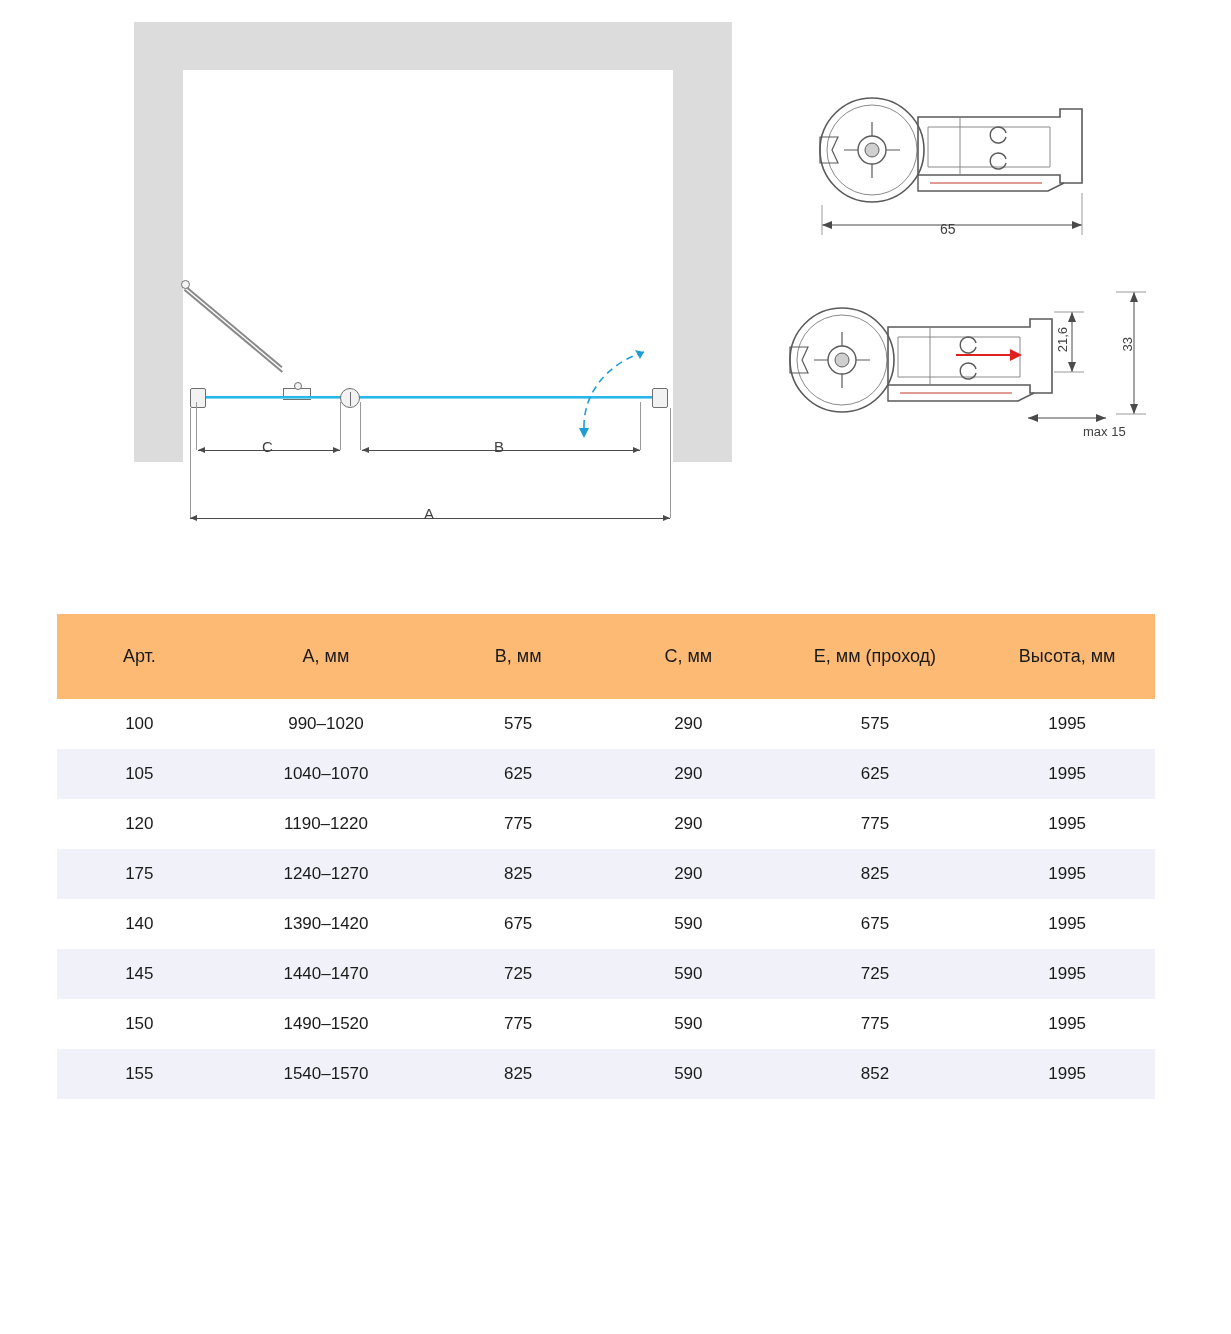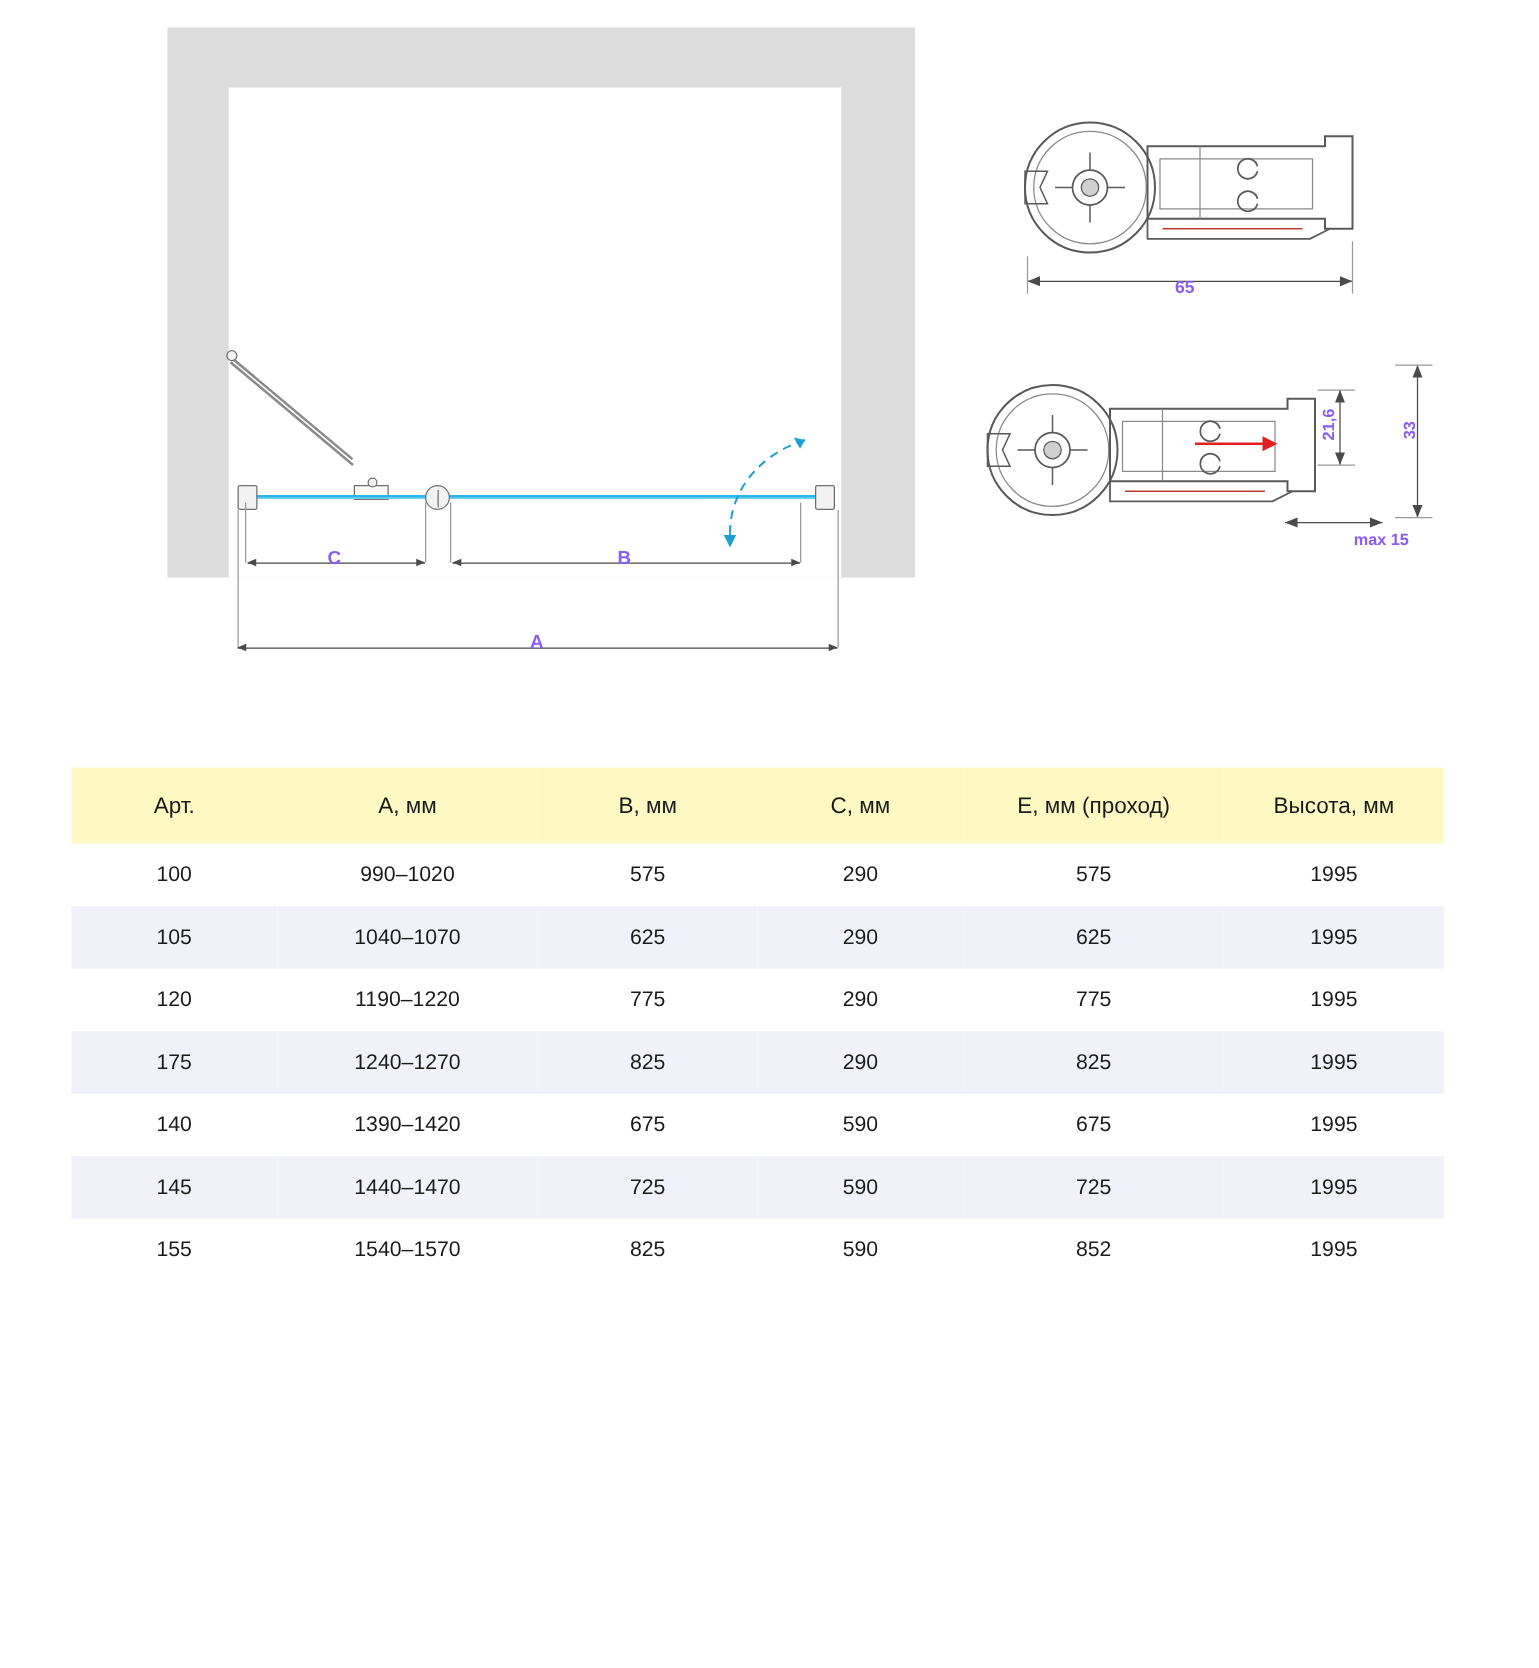--- a/index.html
+++ b/index.html
@@ -114,23 +114,22 @@
   }
   .dim .arrow-l, .dim .arrow-r {
     position:absolute; top:-3px; width:0; height:0;
     border-top:3.5px solid transparent; border-bottom:3.5px solid transparent;
   }
   .dim .arrow-l { left:0; border-right:7px solid #4a4a4a; }
   .dim .arrow-r { right:0; border-left:7px solid #4a4a4a; }
   .dim-label {
     position:absolute;
     font-size: 15px;
-    color:#8b5cf6;
+    color:#404040;
     white-space:nowrap;
-    font-weight:bold;
   }
   .ext-line {
     position:absolute; width:1px; background:#9a9a9a;
   }
 
   
   .sections { position:absolute; left:780px; top:0; width:451px; height:575px; }
 
   .profile-svg { position:absolute; }
 
@@ -139,24 +138,24 @@
     position:absolute;
     left:57px; top:614px;
     width: 1098px;
   }
   table {
     width:100%;
     border-collapse: collapse;
     font-size: 17px;
   }
   thead th {
-    background:#fef9c3;
+    background:#fdba74;
     font-weight: normal;
     font-size: 18px;
-    padding: 20px 4px;
+    padding: 32px 4px;
     text-align:center;
     color:#1a1a1a;
   }
   tbody td {
     padding: 15px 4px;
     text-align:center;
     color:#1a1a1a;
     font-size:17px;
   }
   tbody tr:nth-child(odd) { background:#ffffff; }
@@ -352,20 +351,28 @@
       </tr>
       <tr>
         <td>145</td>
         <td>1440–1470</td>
         <td>725</td>
         <td>590</td>
         <td>725</td>
         <td>1995</td>
       </tr>
       <tr>
+        <td>150</td>
+        <td>1490–1520</td>
+        <td>775</td>
+        <td>590</td>
+        <td>775</td>
+        <td>1995</td>
+      </tr>
+      <tr>
         <td>155</td>
         <td>1540–1570</td>
         <td>825</td>
         <td>590</td>
         <td>852</td>
         <td>1995</td>
       </tr>
     </tbody>
   </table>
 </div>

